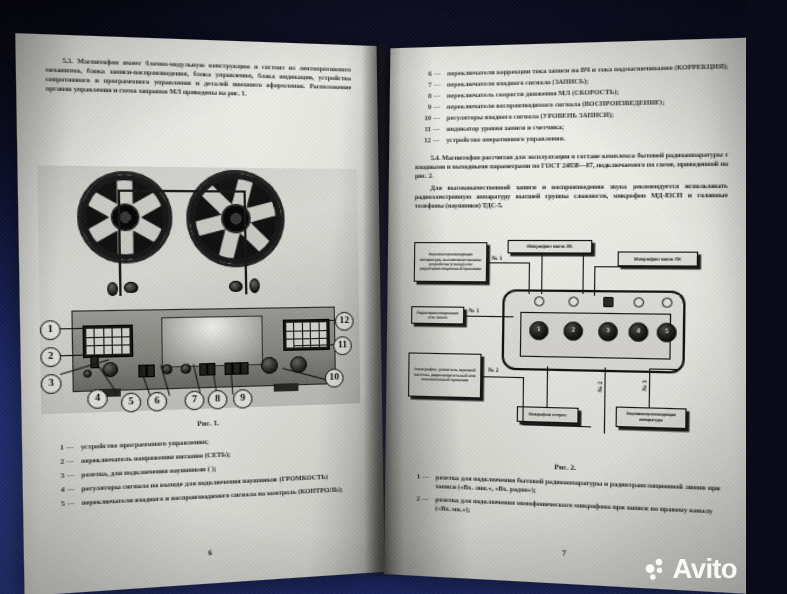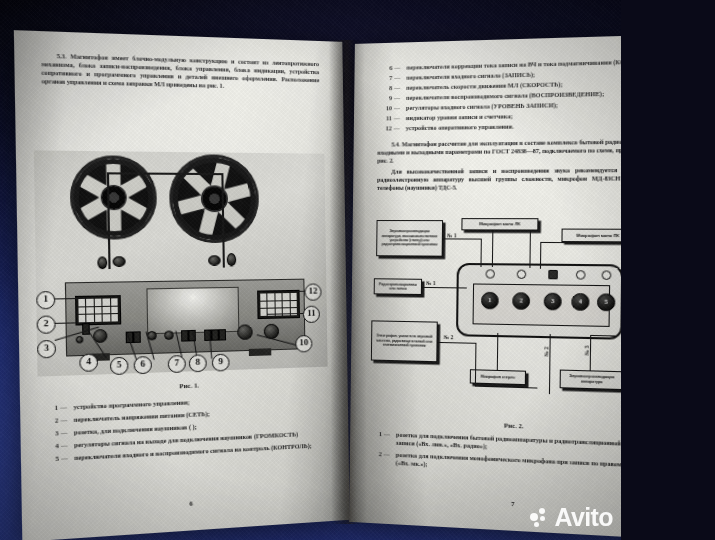--- a/index.html
+++ b/index.html
@@ -2,21 +2,21 @@
 <html><head>
 <meta charset="utf-8">
 <style>
   html, body {
     margin: 0;
     padding: 0;
     background: #0a0a18;
   }
   #scene {
     position: relative;
-    width: 621px;
+    width: 678px;
     height: 540px;
     overflow: hidden;
     font-family: "Liberation Serif", serif;
     background:
       radial-gradient(ellipse 500px 260px at 58% 8%, #10102a 0%, rgba(10,10,26,0) 70%),
       radial-gradient(ellipse 420px 320px at 8% 92%, #2a3a86 0%, rgba(18,22,60,0) 72%),
       radial-gradient(ellipse 460px 300px at 92% 88%, #2b3c8e 0%, rgba(18,22,60,0) 72%),
       linear-gradient(175deg, #05050e 0%, #0b0e2a 22%, #1d2a72 58%, #27368a 78%, #1b2566 100%);
   }
   

